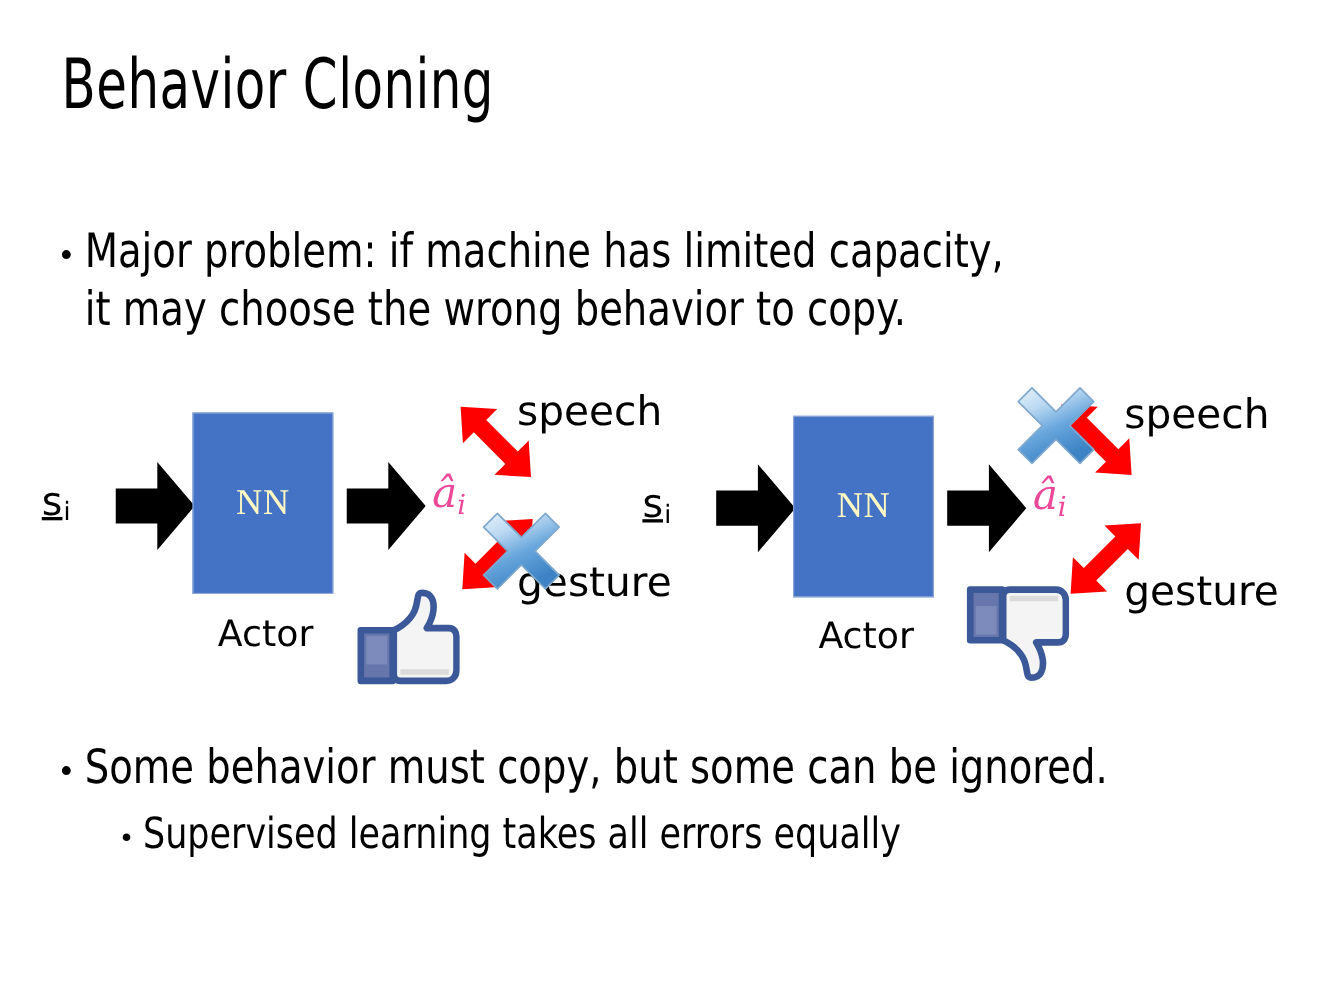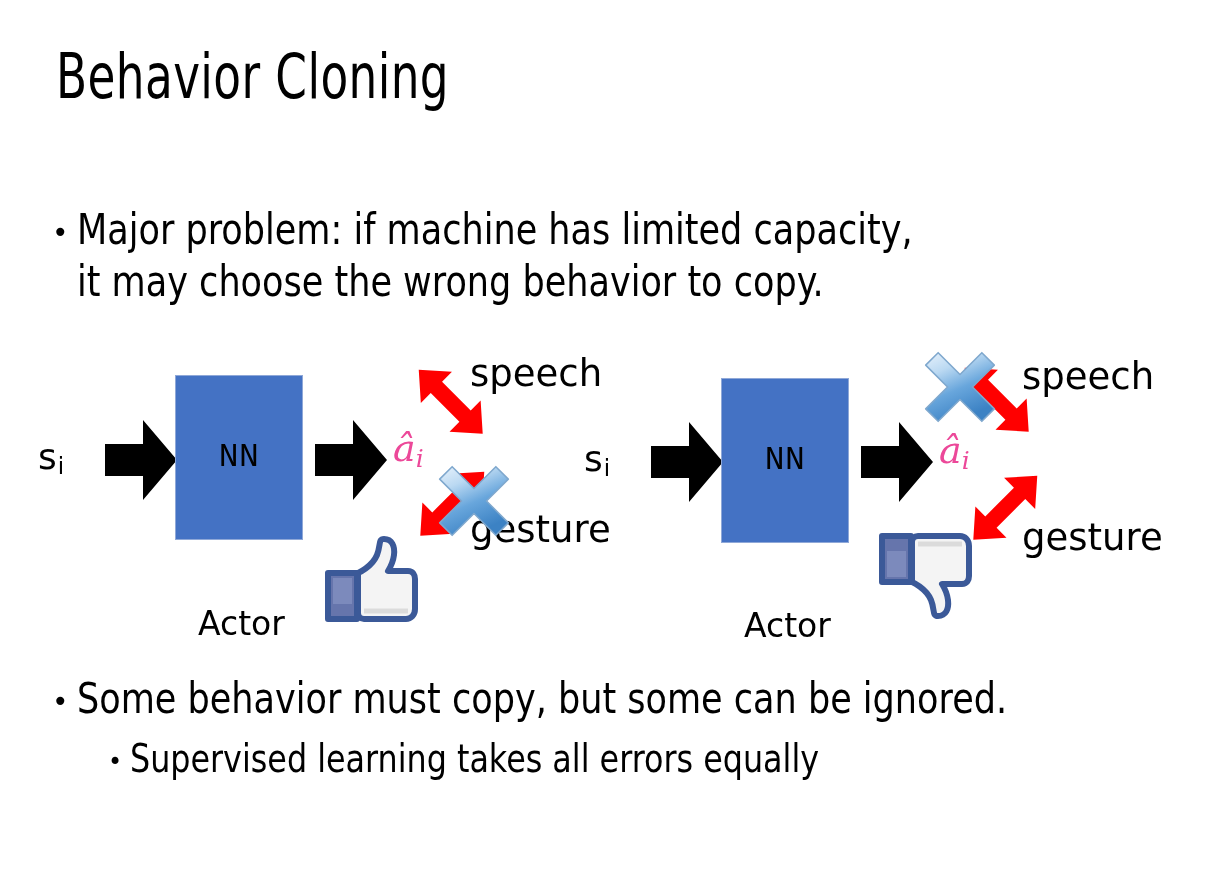--- a/index.html
+++ b/index.html
@@ -117,20 +117,21 @@
   }
   #diagram-left  { left: 10px; }
   #diagram-right { left: 556px; }
 
   .state-label {
     position: absolute;
     font-family: "DejaVu Sans", sans-serif;
     font-size: 36px;
     color: #000;
     white-space: nowrap;
+    text-decoration: underline;
   }
   .state-label .sub {
     font-size: 23px;
     vertical-align: -0.22em;
     margin-left: 1px;
   }
 
   .block-arrow {
     position: absolute;
     width: 72px;
@@ -143,33 +144,32 @@
     width: 128px;
     height: 165px;
     background: #4472C4;
     border: 1px solid #8FA8D8;
     box-sizing: border-box;
     display: flex;
     align-items: center;
     justify-content: center;
   }
   .nn-box-label {
-    font-family: Liberation Mono, monospace;
+    font-family: Liberation Serif, serif;
     font-size: 33px;
-    color: #000000;
+    color: #fef9c3;
     letter-spacing: 0.5px;
   }
 
   .actor-label {
     position: absolute;
     font-family: "DejaVu Sans", sans-serif;
     font-size: 33px;
     color: #000;
     white-space: nowrap;
-    margin-top: 48px;
   }
 
   .action-label {
     position: absolute;
     font-family: "DejaVu Serif", serif;
     font-style: italic;
     font-size: 38px;
     color: #ec4899;
     white-space: nowrap;
     letter-spacing: 0px;

